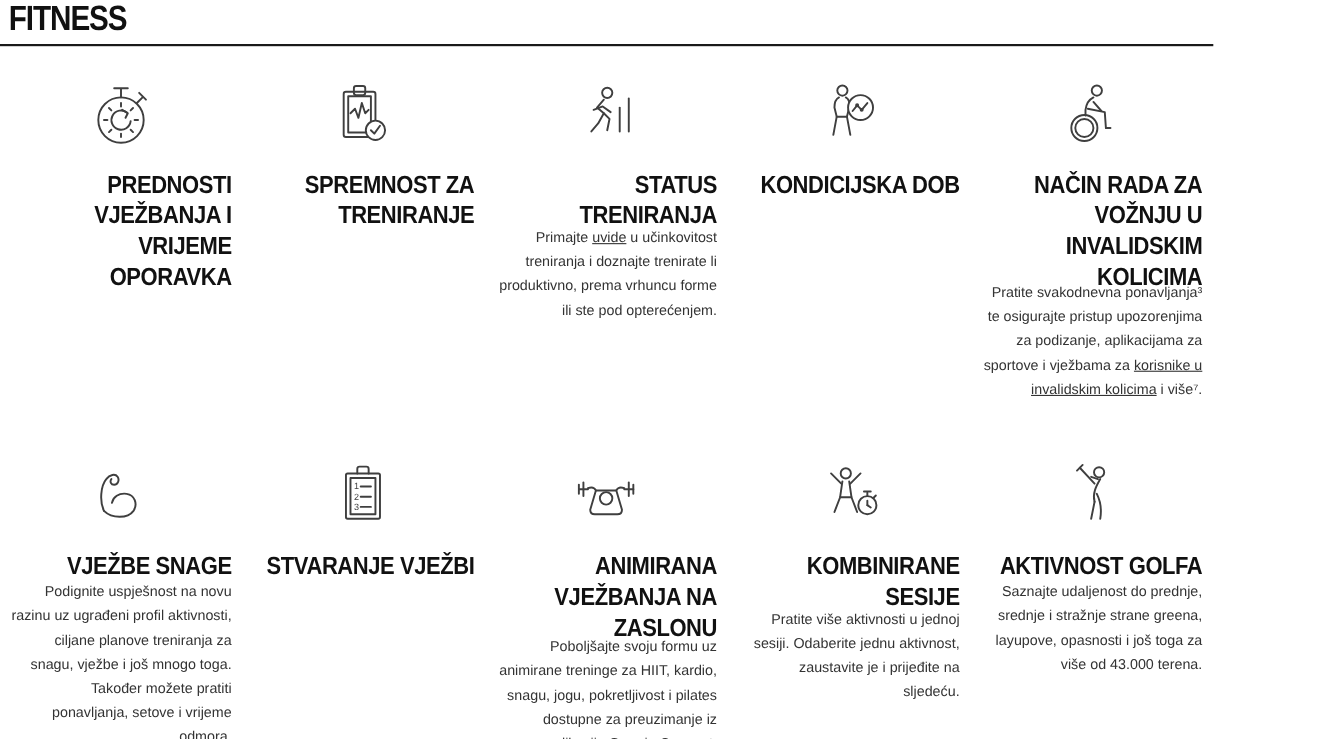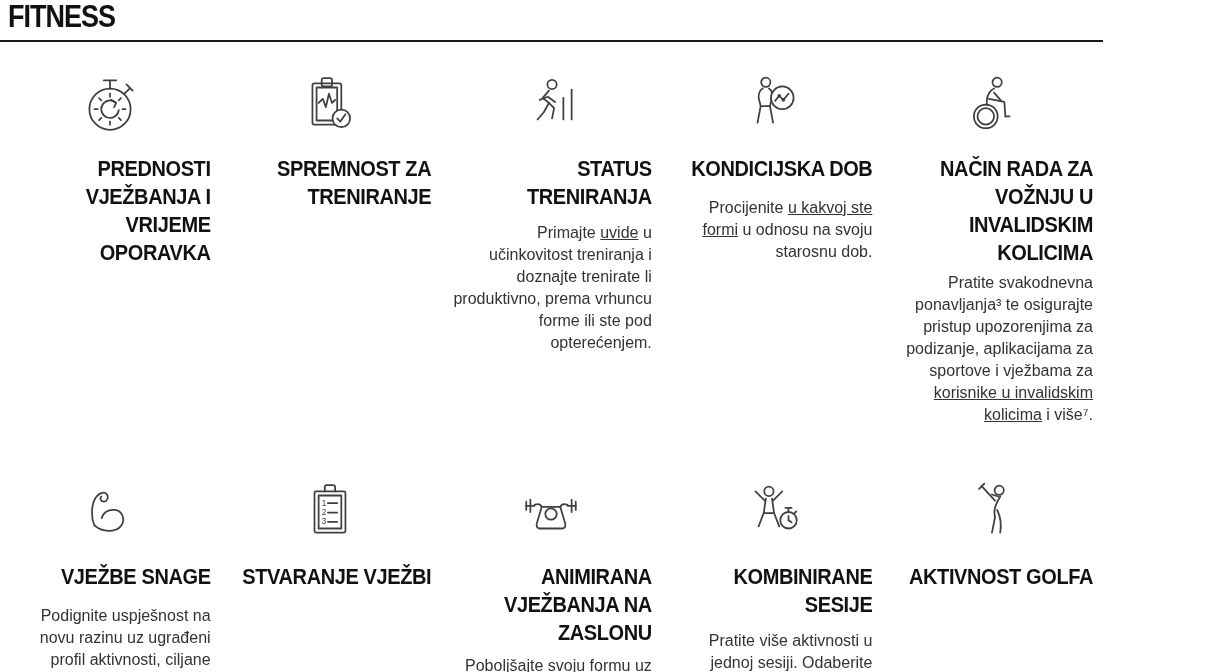--- a/index.html
+++ b/index.html
@@ -56,22 +56,21 @@
     font-size: 20px;
     font-weight: 700;
     color: #111111;
     letter-spacing: -0.4px;
     line-height: 25px;
     transform: scaleY(1.12);
     transform-origin: 50% 0;
   }
 
   .card-desc {
-    margin-top: 17px;
-    font-size: 16px;
+    font-size: 13px;
     line-height: 22px;
     color: #333333;
   }
   .inline-link {
     color: inherit;
     text-decoration: underline;
     cursor: pointer;
   }
 </style>
 </head>
@@ -144,21 +143,20 @@
           <path d="M23,17 Q19,19 19,26 L21,34 L18,50"></path>
           <path d="M29,17 Q33,19 32,26 L30,34 L33,50"></path>
           <path d="M21,34 L30,34"></path>
           <circle cx="42" cy="26" r="11" fill="#ffffff"></circle>
           <polyline points="35,29 39,24 43,28 48,22"></polyline>
           <circle cx="39" cy="24" r="0.9" fill="#3f3f3f"></circle>
           <circle cx="43" cy="28" r="0.9" fill="#3f3f3f"></circle>
         </svg>
       </div>
       <h3 class="card-heading">KONDICIJSKA DOB</h3>
-      <p class="card-desc"><span>Procijenite </span><a class="inline-link">u kakvoj ste formi</a><span> u odnosu na svoju starosnu dob.</span></p>
     </div>
 
     <div class="card">
       <div class="icon-box">
         <svg width="66" height="66" viewBox="0 0 64 64">
           <circle cx="25" cy="44" r="11.5"></circle>
           <circle cx="25" cy="44" r="8"></circle>
           <circle cx="36" cy="11" r="4.5"></circle>
           <path d="M33,17 Q27,20 26,28 L26,33"></path>
           <path d="M28,27 L43,30 L44,44"></path>
@@ -244,16 +242,17 @@
           <circle cx="38" cy="11" r="4.5"></circle>
           <line x1="21" y1="7" x2="34" y2="21"></line>
           <line x1="18.5" y1="9.5" x2="23.5" y2="4.5"></line>
           <path d="M37,17 L31,15"></path>
           <path d="M39,17 C35,24 32,30 34,37"></path>
           <path d="M34,37 L31,52"></path>
           <path d="M36,30 Q41,40 39,52"></path>
         </svg>
       </div>
       <h3 class="card-heading">AKTIVNOST GOLFA</h3>
+      <p class="card-desc"><span>Saznajte udaljenost do prednje, srednje i stražnje strane greena, layupove, opasnosti i još toga za više od 43.000 terena.</span></p>
     </div>
 
   </div>
 </div>
 
 </body></html>

